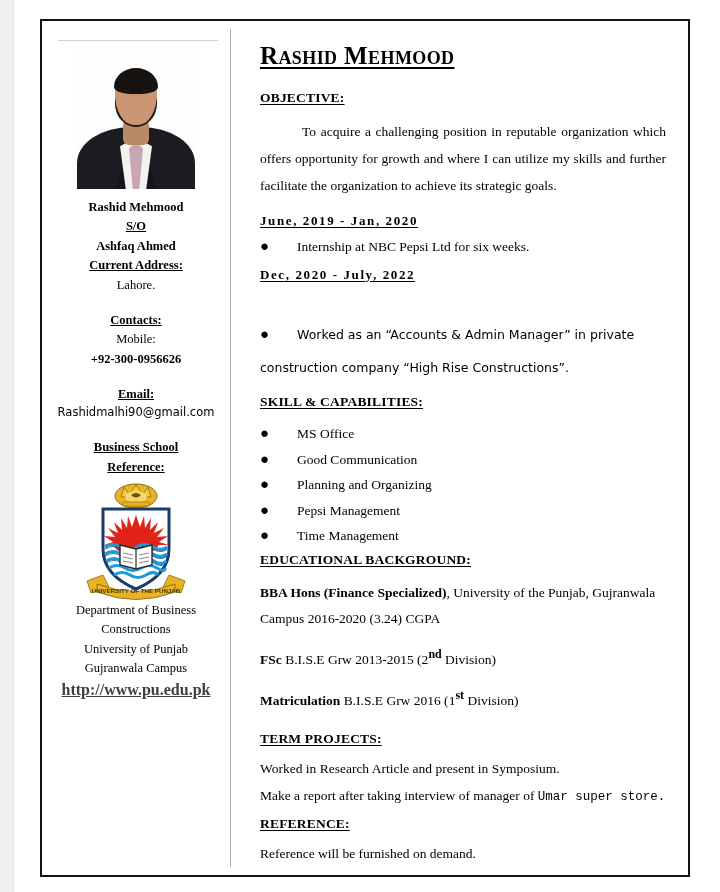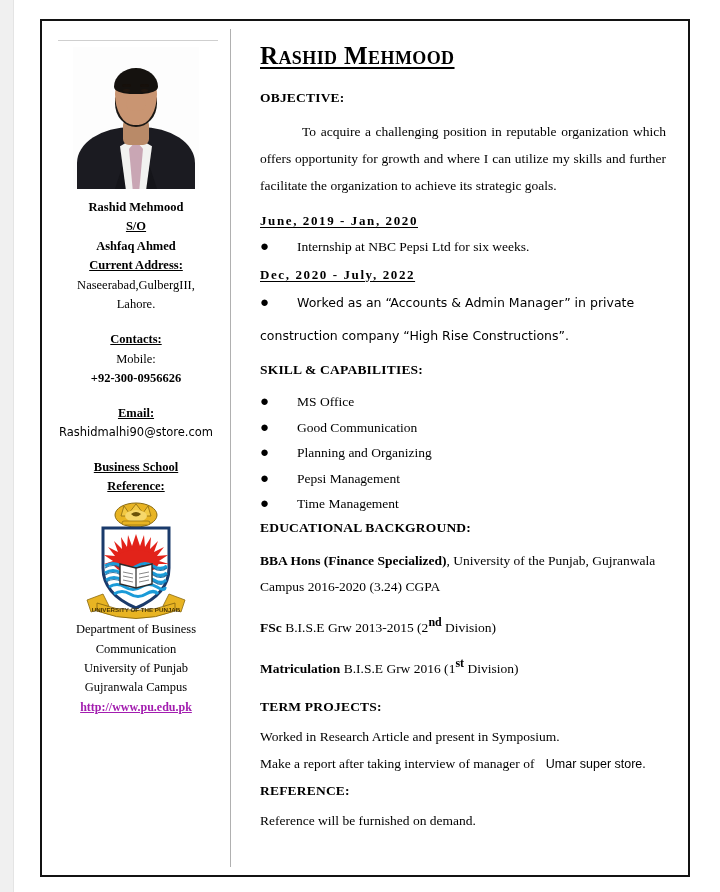--- a/index.html
+++ b/index.html
@@ -195,24 +195,24 @@
 
   
   .crest-wrap {
     width: 110px;
     height: 118px;
     margin: 6px auto 0 auto;
     position: relative;
   }
 
   .sb-link {
-    color: #a21caf;
+    color: #404040;
     text-decoration: underline;
     font-weight: bold;
-    font-size: 12px;
+    font-size: 16px;
   }
 
   
   .main {
     flex: 1 1 auto;
     box-sizing: border-box;
     padding: 22px 22px 0 30px;
     color: #000;
   }
   .doc-title {
@@ -221,20 +221,21 @@
     font-variant: small-caps;
     letter-spacing: 0.4px;
     text-decoration: underline;
     text-underline-offset: 3px;
     margin: 0 0 22px 0;
     line-height: 1;
   }
   .sec-head {
     font-size: 13.5px;
     font-weight: bold;
+    text-decoration: underline;
     text-underline-offset: 2px;
     margin: 0 0 12px 0;
     letter-spacing: 0.2px;
   }
   .body-para {
     font-size: 13.5px;
     line-height: 2.0;
     text-align: justify;
     margin: 0 0 14px 0;
     text-indent: 42px;
@@ -259,20 +260,21 @@
   }
   .bullet-text {
     font-size: 13.5px;
     line-height: 1.45;
   }
   .bullet-text.sans {
     font-family: "DejaVu Sans", sans-serif;
     font-size: 12.5px;
     line-height: 1.9;
     text-align: justify;
+    margin-top: 32px;
   }
   .bullet-row.wide .bullet-text.sans {
     margin-right: 0;
   }
   .wrap-sans {
     font-family: "DejaVu Sans", sans-serif;
     font-size: 12.5px;
     line-height: 1.9;
     margin: 0 0 14px 0;
   }
@@ -290,23 +292,22 @@
     font-size: 12px;
     vertical-align: super;
     font-weight: bold;
   }
   .plain-line {
     font-size: 13.5px;
     line-height: 1.55;
     margin: 0 0 6px 0;
   }
   .inline-sans {
-    font-family: Liberation Sans, sans-serif;
+    font-family: Liberation Mono, monospace;
     font-size: 12.5px;
-    margin-left: 8px;
   }
   .mt-18 { margin-top: 18px; }
   .mt-22 { }
   .mt-8 { margin-top: 8px; }
 </style>
 </head>
 <body>
 
 <div class="left-gutter"></div>
 
@@ -332,33 +333,32 @@
           <div class="ph-brow r"></div>
           <div class="ph-eye l"></div>
           <div class="ph-eye r"></div>
         </div>
       </div>
 
       <p class="sb-line bold sb-name">Rashid Mehmood</p>
       <p class="sb-line uline">S/O</p>
       <p class="sb-line bold">Ashfaq Ahmed</p>
       <p class="sb-line uline">Current Address:</p>
-      <p class="sb-line">Naseerabad,GulbergIII,</p>
       <p class="sb-line">Lahore.</p>
 
       <div class="sb-gap-md"></div>
 
       <p class="sb-line uline">Contacts:</p>
       <p class="sb-line">Mobile:</p>
       <p class="sb-line bold">+92-300-0956626</p>
 
       <div class="sb-gap-md"></div>
 
       <p class="sb-line uline">Email:</p>
-      <p class="sb-line sb-sans">Rashidmalhi90@store.com</p>
+      <p class="sb-line sb-sans">Rashidmalhi90@gmail.com</p>
 
       <div class="sb-gap-md"></div>
 
       <p class="sb-line uline">Business School</p>
       <p class="sb-line uline">Reference:</p>
 
       <div class="crest-wrap">
         <svg viewBox="0 0 110 118" width="110" height="118">
 
           <ellipse cx="55" cy="13" rx="21" ry="12" fill="#e8b423" stroke="#8a6a10" stroke-width="1"></ellipse>
@@ -399,21 +399,21 @@
           </g>
 
           <path d="M6 98 L22 92 L28 104 L10 110 Z" fill="#e8b423" stroke="#8a6a10" stroke-width="0.8"></path>
           <path d="M104 98 L88 92 L82 104 L100 110 Z" fill="#e8b423" stroke="#8a6a10" stroke-width="0.8"></path>
           <path d="M16 101 Q55 116 94 101 L94 109 Q55 124 16 109 Z" fill="#e8b423" stroke="#8a6a10" stroke-width="0.9"></path>
           <text x="55" y="110" font-family="'Liberation Sans', sans-serif" font-size="6.2" font-weight="bold" fill="#4a3605" text-anchor="middle">UNIVERSITY OF THE PUNJAB</text>
         </svg>
       </div>
 
       <p class="sb-line">Department of Business</p>
-      <p class="sb-line">Communication</p>
+      <p class="sb-line">Constructions</p>
       <p class="sb-line">University of Punjab</p>
       <p class="sb-line">Gujranwala Campus</p>
       <p class="sb-line"><a class="sb-link" href="#">http://www.pu.edu.pk</a></p>
     </aside>
 
     <div class="divider"></div>
 
     <main class="main">
 
       <h1 class="doc-title">Rashid Mehmood</h1>

